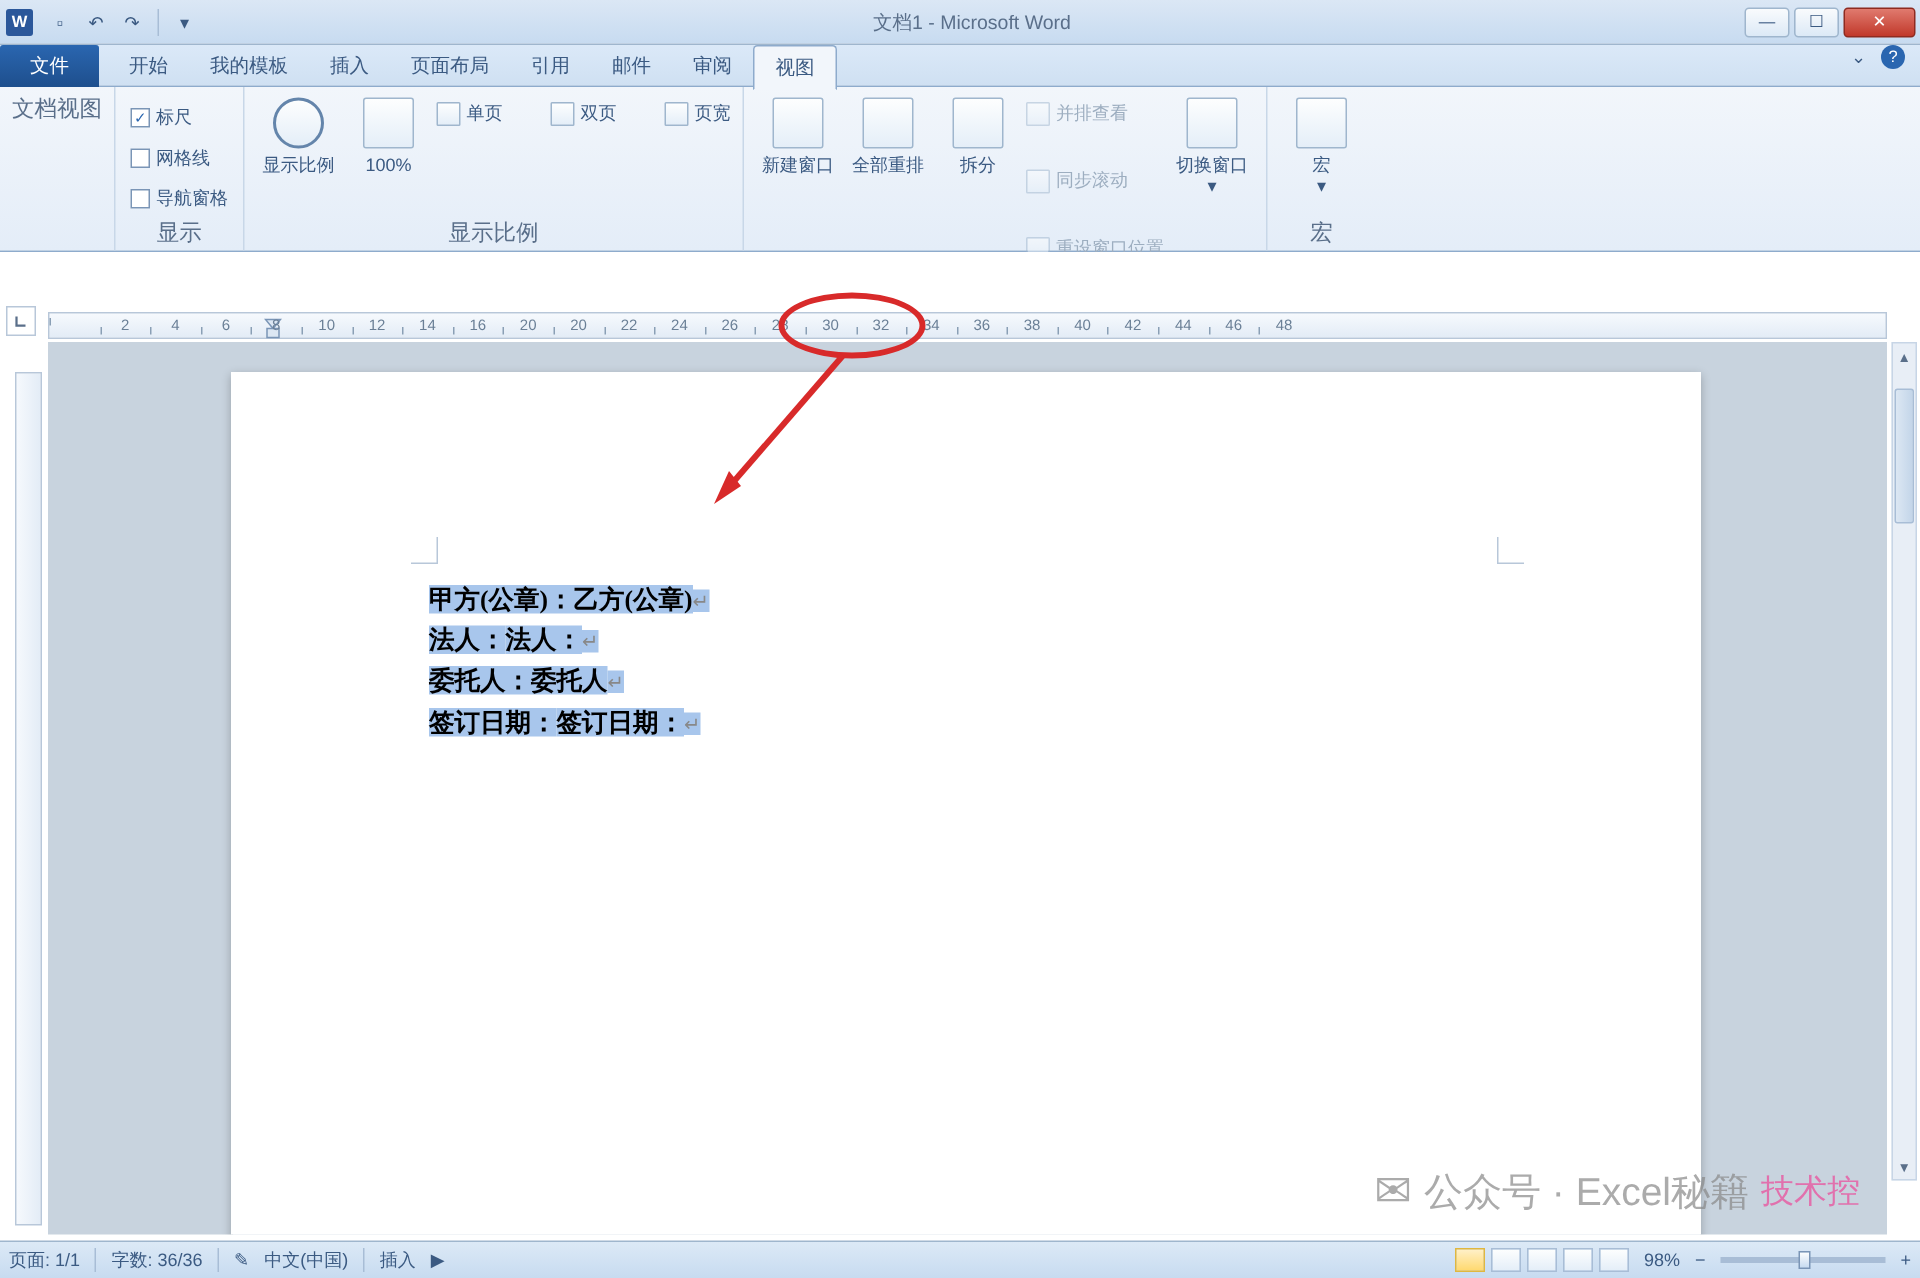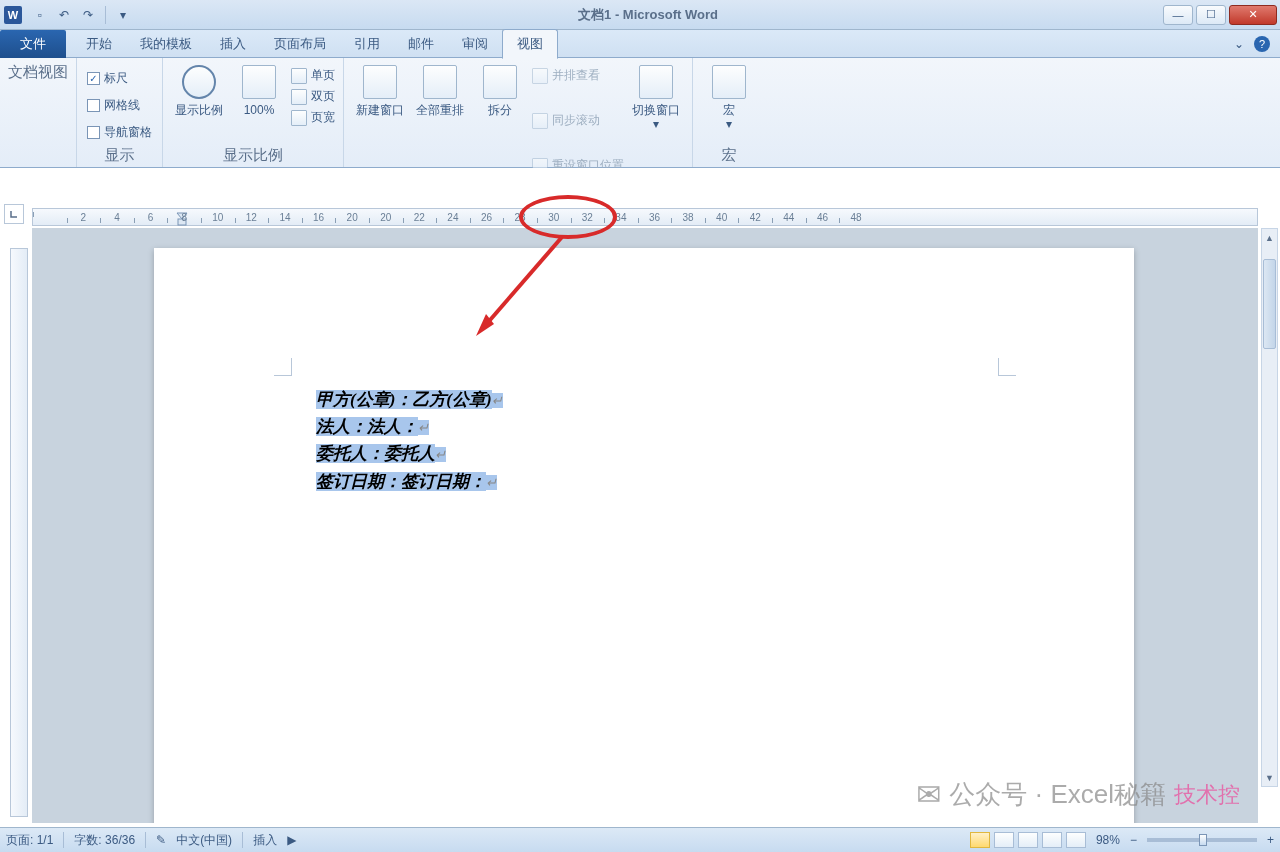--- a/index.html
+++ b/index.html
@@ -4,27 +4,27 @@
 <style>
   * { box-sizing: border-box; margin: 0; padding: 0; }
   body { font-family: "Microsoft YaHei", "SimSun", sans-serif; font-size: 12px; background: #fff; overflow: hidden; width: 1280px; height: 852px; position: relative; }
 
   
   .titlebar { height: 30px; background: linear-gradient(#dbe7f5,#c7dbf0); display:flex; align-items:center; border-bottom:1px solid #9fb6cd; }
   .word-icon { width:18px; height:18px; margin:0 4px; background:#2b579a; color:#fff; display:flex; align-items:center; justify-content:center; font-weight:bold; font-size:11px; border-radius:2px; }
   .qat { display:flex; align-items:center; gap:4px; margin-left:4px; }
   .qat-btn { width:20px; height:20px; display:flex; align-items:center; justify-content:center; color:#3b5a82; cursor:pointer; }
   .qat-sep { width:1px; height:18px; background:#a8bdd6; margin:0 3px;}
-  .title-text { flex:1; text-align:center; color:#5a6f8a; font-size:13px;font-weight:bold; }
+  .title-text { flex:1; text-align:center; color:#5a6f8a; font-size:13px; }
   .win-controls { display:flex; margin-right:3px; gap:3px;}
   .win-btn { width:30px; height:20px; border:1px solid #9fb6cd; background:linear-gradient(#f9fbfd,#dce9f6); display:flex; align-items:center; justify-content:center; border-radius:3px; font-size:11px; color:#3b5a82;}
   .win-close { background:linear-gradient(#e07a6e,#c1392b); color:#fff; border-color:#8e2b20; width:48px;}
 
   
-  .ribbon-tabs { height:28px; background:linear-gradient(#dbe9f8,#cfe0f2); display:flex; align-items:center; border-bottom:1px solid #8eabcc; padding-left:0; }
+  .ribbon-tabs { height:28px; background:linear-gradient(#dbe9f8,#cfe0f2); display:flex; align-items:flex-start; border-bottom:1px solid #8eabcc; padding-left:0; }
   .file-tab { background:linear-gradient(#2a66b0,#1e4f8d); color:#fff; height:28px; display:flex; align-items:center; padding:0 20px; font-size:13px; border-top-left-radius:2px; border-top-right-radius:2px; margin-right:6px;}
   .tab { padding:5px 14px 5px; color:#3b5a82; font-size:13px; cursor:pointer; }
   .tab.active { background:#f2f6fb; border:1px solid #8eabcc; border-bottom:1px solid #f2f6fb; border-top-left-radius:3px; border-top-right-radius:3px; margin-bottom:-1px; }
   .help-area { margin-left:auto; display:flex; align-items:center; gap:10px; padding-right:10px; color:#3b5a82;}
 
   
   .ribbon { height:110px; background:linear-gradient(#f2f6fb,#e4edf8); border-bottom:1px solid #8eabcc; display:flex; }
   .group { display:flex; flex-direction:column; border-right:1px solid #c8d7e8; padding:3px 8px 2px; }
   .group-content { flex:1; display:flex; align-items:flex-start; gap:4px; }
   .group-label { text-align:center; font-size:15px; color:#5a6f8a; padding-top:2px;}
@@ -44,21 +44,21 @@
   .corner-box { position:absolute; left:4px; top:36px; width:20px; height:20px; border:1px solid #b8c7d9; display:flex; align-items:center; justify-content:center;}
   .h-ruler { position:absolute; left:32px; right:22px; top:40px; height:18px; background:linear-gradient(#f6f9fd,#e3ecf6); border:1px solid #b8c7d9; display:flex; align-items:center; font-size:10px; color:#6a7f96; }
   .h-ruler .tick { flex:0 0 33.6px; text-align:center; border-right:0; position:relative;}
   .h-ruler .tick::before{content:""; position:absolute; left:0; bottom:0; width:1px; height:5px; background:#8a9fb5;}
   .v-ruler { position:absolute; left:10px; top:80px; bottom:10px; width:18px; background:linear-gradient(90deg,#f6f9fd,#e3ecf6); border:1px solid #b8c7d9;}
   .page-bg { position:absolute; left:32px; right:22px; top:60px; bottom:4px; background:#c8d3de; overflow:hidden;}
   .page { position:absolute; left:122px; top:20px; width:980px; height:700px; background:#fff; box-shadow:0 2px 6px rgba(0,0,0,0.25);}
   .margin-mark { position:absolute; width:18px; height:18px; }
   .margin-mark.tl { left:120px; top:110px; border-right:1px solid #b8c7d9; border-bottom:1px solid #b8c7d9;}
   .margin-mark.tr { right:118px; top:110px; border-left:1px solid #b8c7d9; border-bottom:1px solid #b8c7d9;}
-  .doc-text { position:absolute; left:162px; top:138px; font-family:"SimSun","NSimSun",serif; font-size:17px; font-weight:bold; line-height:1.6;font-style:italic; }
+  .doc-text { position:absolute; left:132px; top:138px; font-family:"SimSun","NSimSun",serif; font-size:17px; font-weight:bold; line-height:1.6; }
   .doc-text .line { white-space:nowrap; }
   .doc-text .sel { background:#a8c6ec; }
   .para-mark { color:#888; font-size:13px; font-weight:normal;}
 
   .scroll-v { position:absolute; right:2px; top:60px; bottom:40px; width:17px; background:#e8eef6; border:1px solid #c7d5e6;}
   .scroll-v .thumb{ position:absolute; left:1px; right:1px; top:30px; height:90px; background:linear-gradient(90deg,#dce7f3,#c3d5e9); border:1px solid #a8bdd6; border-radius:2px;}
   .scroll-arrow{ position:absolute; left:0; right:0; height:17px; display:flex; align-items:center; justify-content:center; color:#5a6f8a; font-size:9px;}
 
   
   .anno-circle { position:absolute; left:519px; top:195px; width:98px; height:44px; border:4px solid #d82a2a; border-radius:50%; z-index:50; pointer-events:none;}
@@ -143,21 +143,21 @@
   <div class="group">
     <div class="group-content">
       <div class="big-btn">
         <div class="icon" style="border-radius:50%; border:2px solid #6485ab;"></div>
         <div class="label">显示比例</div>
       </div>
       <div class="big-btn">
         <div class="icon"></div>
         <div class="label">100%</div>
       </div>
-      <div style="display:flex; flex-direction:column; padding-top:4px;">
+      <div style="display:flex; flex-direction:row; padding-top:4px;gap:32px;">
         <div class="small-row">
             <span class="small-icon"></span>
             <span>单页</span>
           </div>
         <div class="small-row">
             <span class="small-icon"></span>
             <span>双页</span>
           </div>
         <div class="small-row">
             <span class="small-icon"></span>

